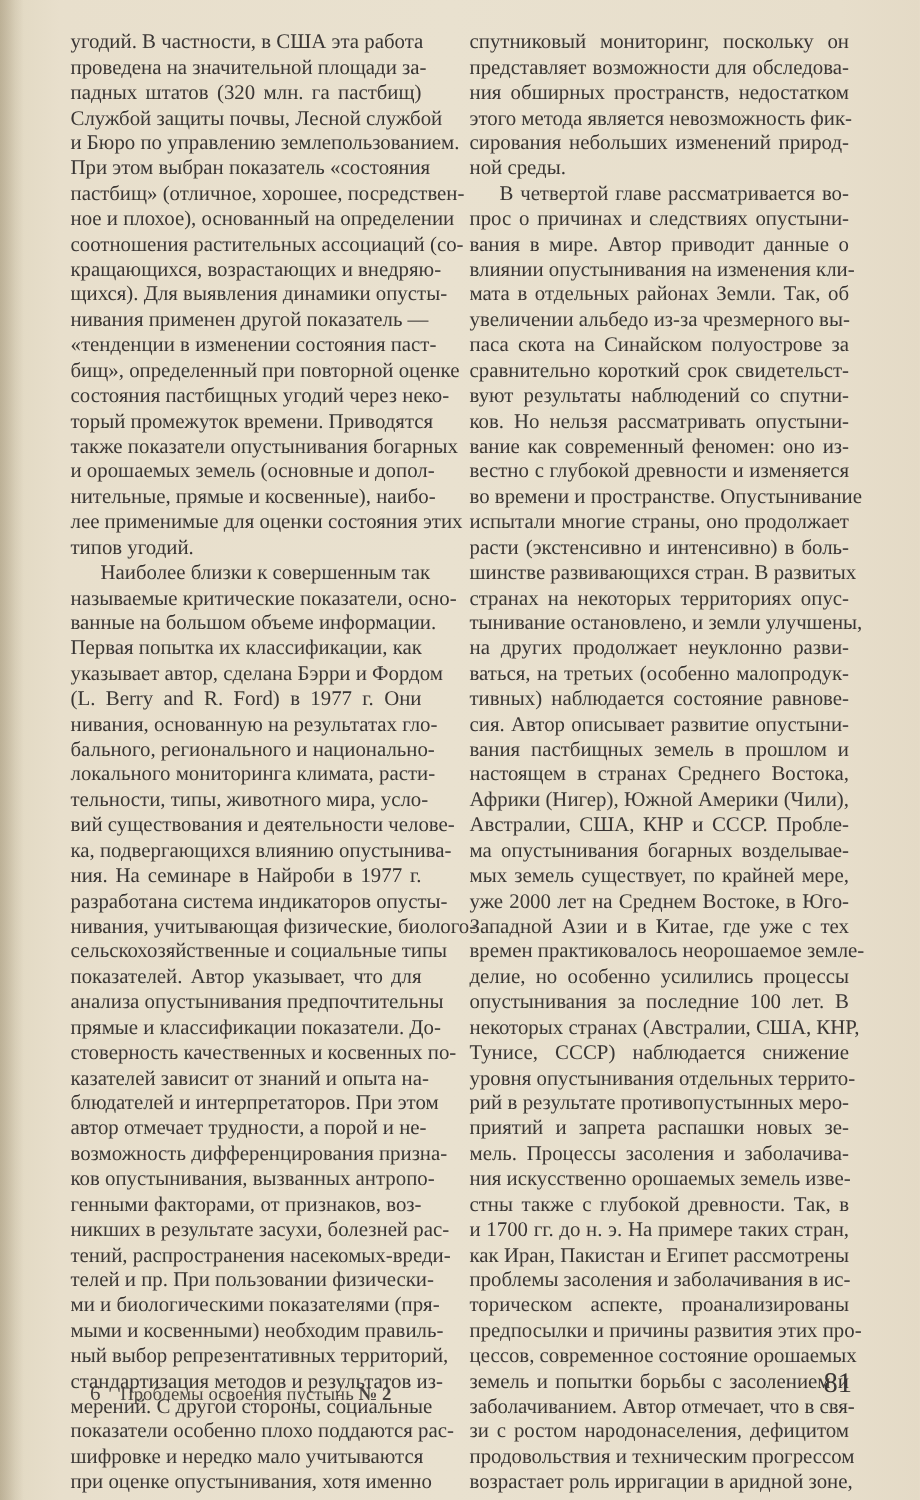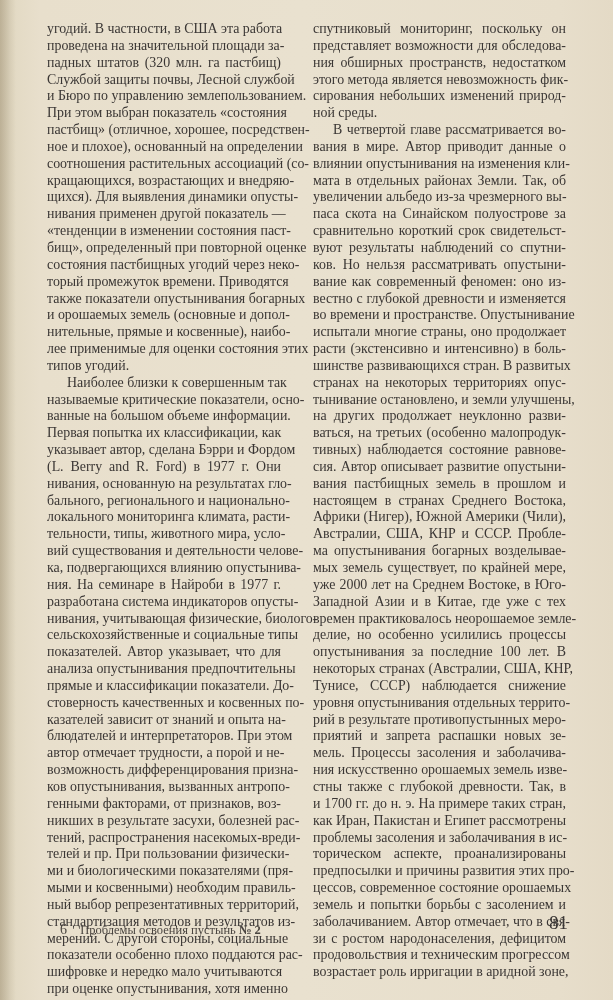--- a/index.html
+++ b/index.html
@@ -106,20 +106,21 @@
       <span class="line">при оценке опустынивания, хотя именно</span>
     </div>
   <div class="col col-right" id="col-right">
       <span class="line">спутниковый мониторинг, поскольку он</span>
       <span class="line">представляет возможности для обследова-</span>
       <span class="line">ния обширных пространств, недостатком</span>
       <span class="line">этого метода является невозможность фик-</span>
       <span class="line">сирования небольших изменений природ-</span>
       <span class="line last">ной среды.</span>
       <span class="line indent">В четвертой главе рассматривается во-</span>
+      <span class="line">прос о причинах и следствиях опустыни-</span>
       <span class="line">вания в мире. Автор приводит данные о</span>
       <span class="line">влиянии опустынивания на изменения кли-</span>
       <span class="line">мата в отдельных районах Земли. Так, об</span>
       <span class="line">увеличении альбедо из-за чрезмерного вы-</span>
       <span class="line">паса скота на Синайском полуострове за</span>
       <span class="line">сравнительно короткий срок свидетельст-</span>
       <span class="line">вуют результаты наблюдений со спутни-</span>
       <span class="line">ков. Но нельзя рассматривать опустыни-</span>
       <span class="line">вание как современный феномен: оно из-</span>
       <span class="line">вестно с глубокой древности и изменяется</span>

